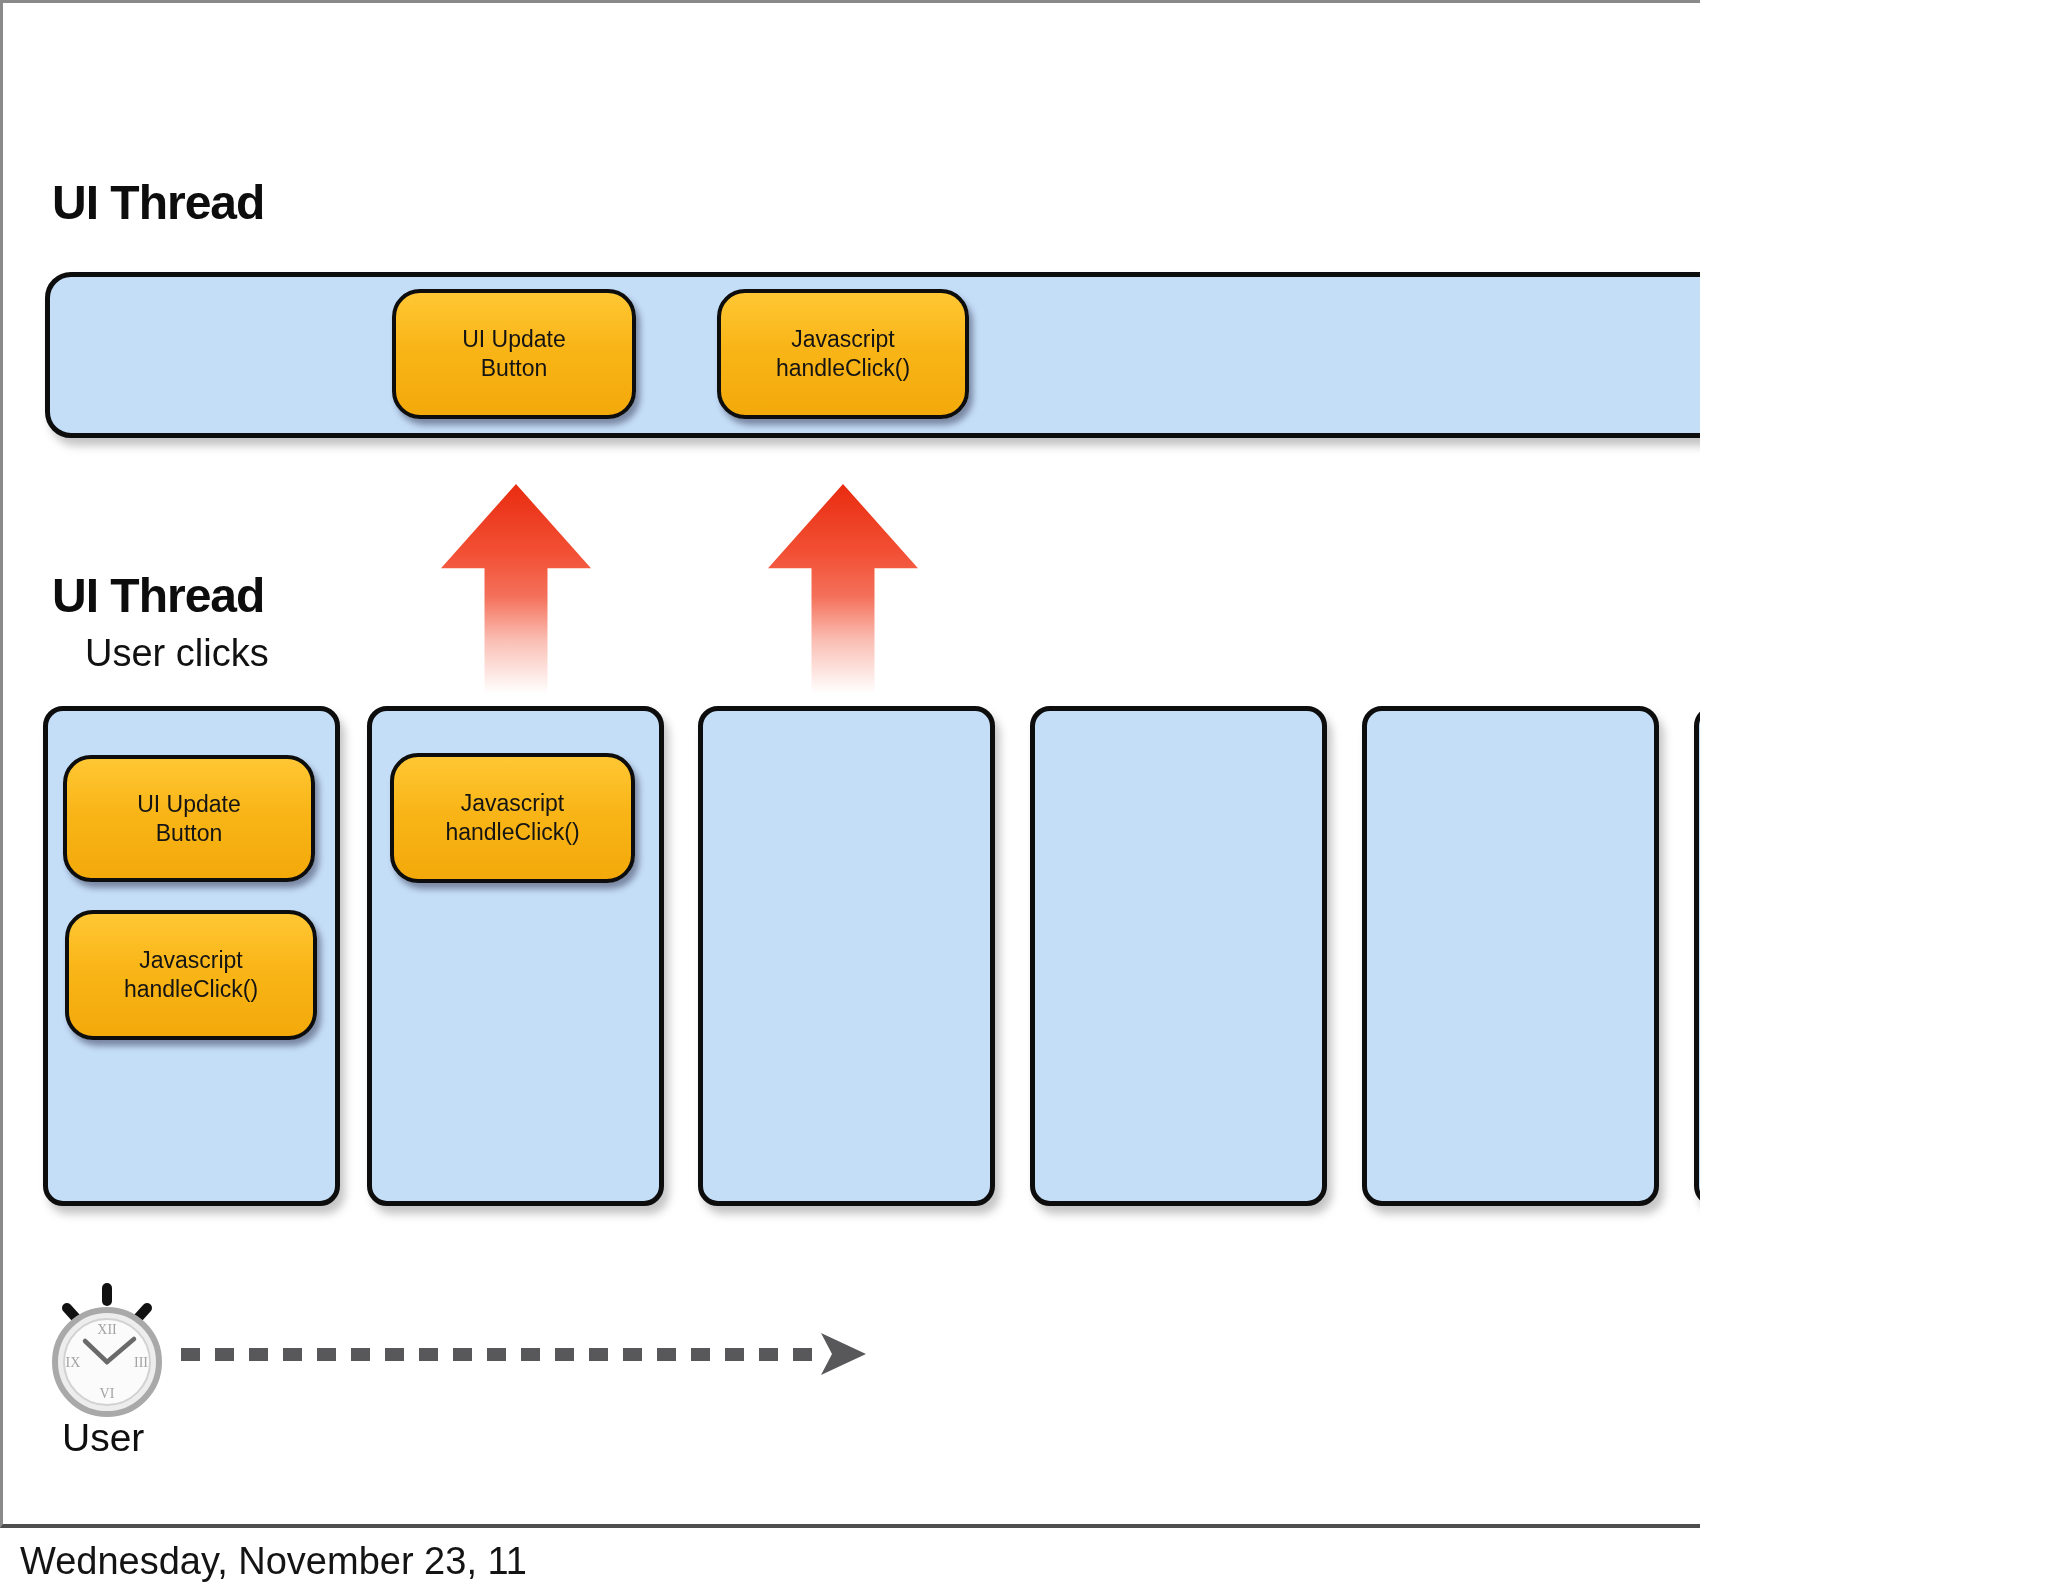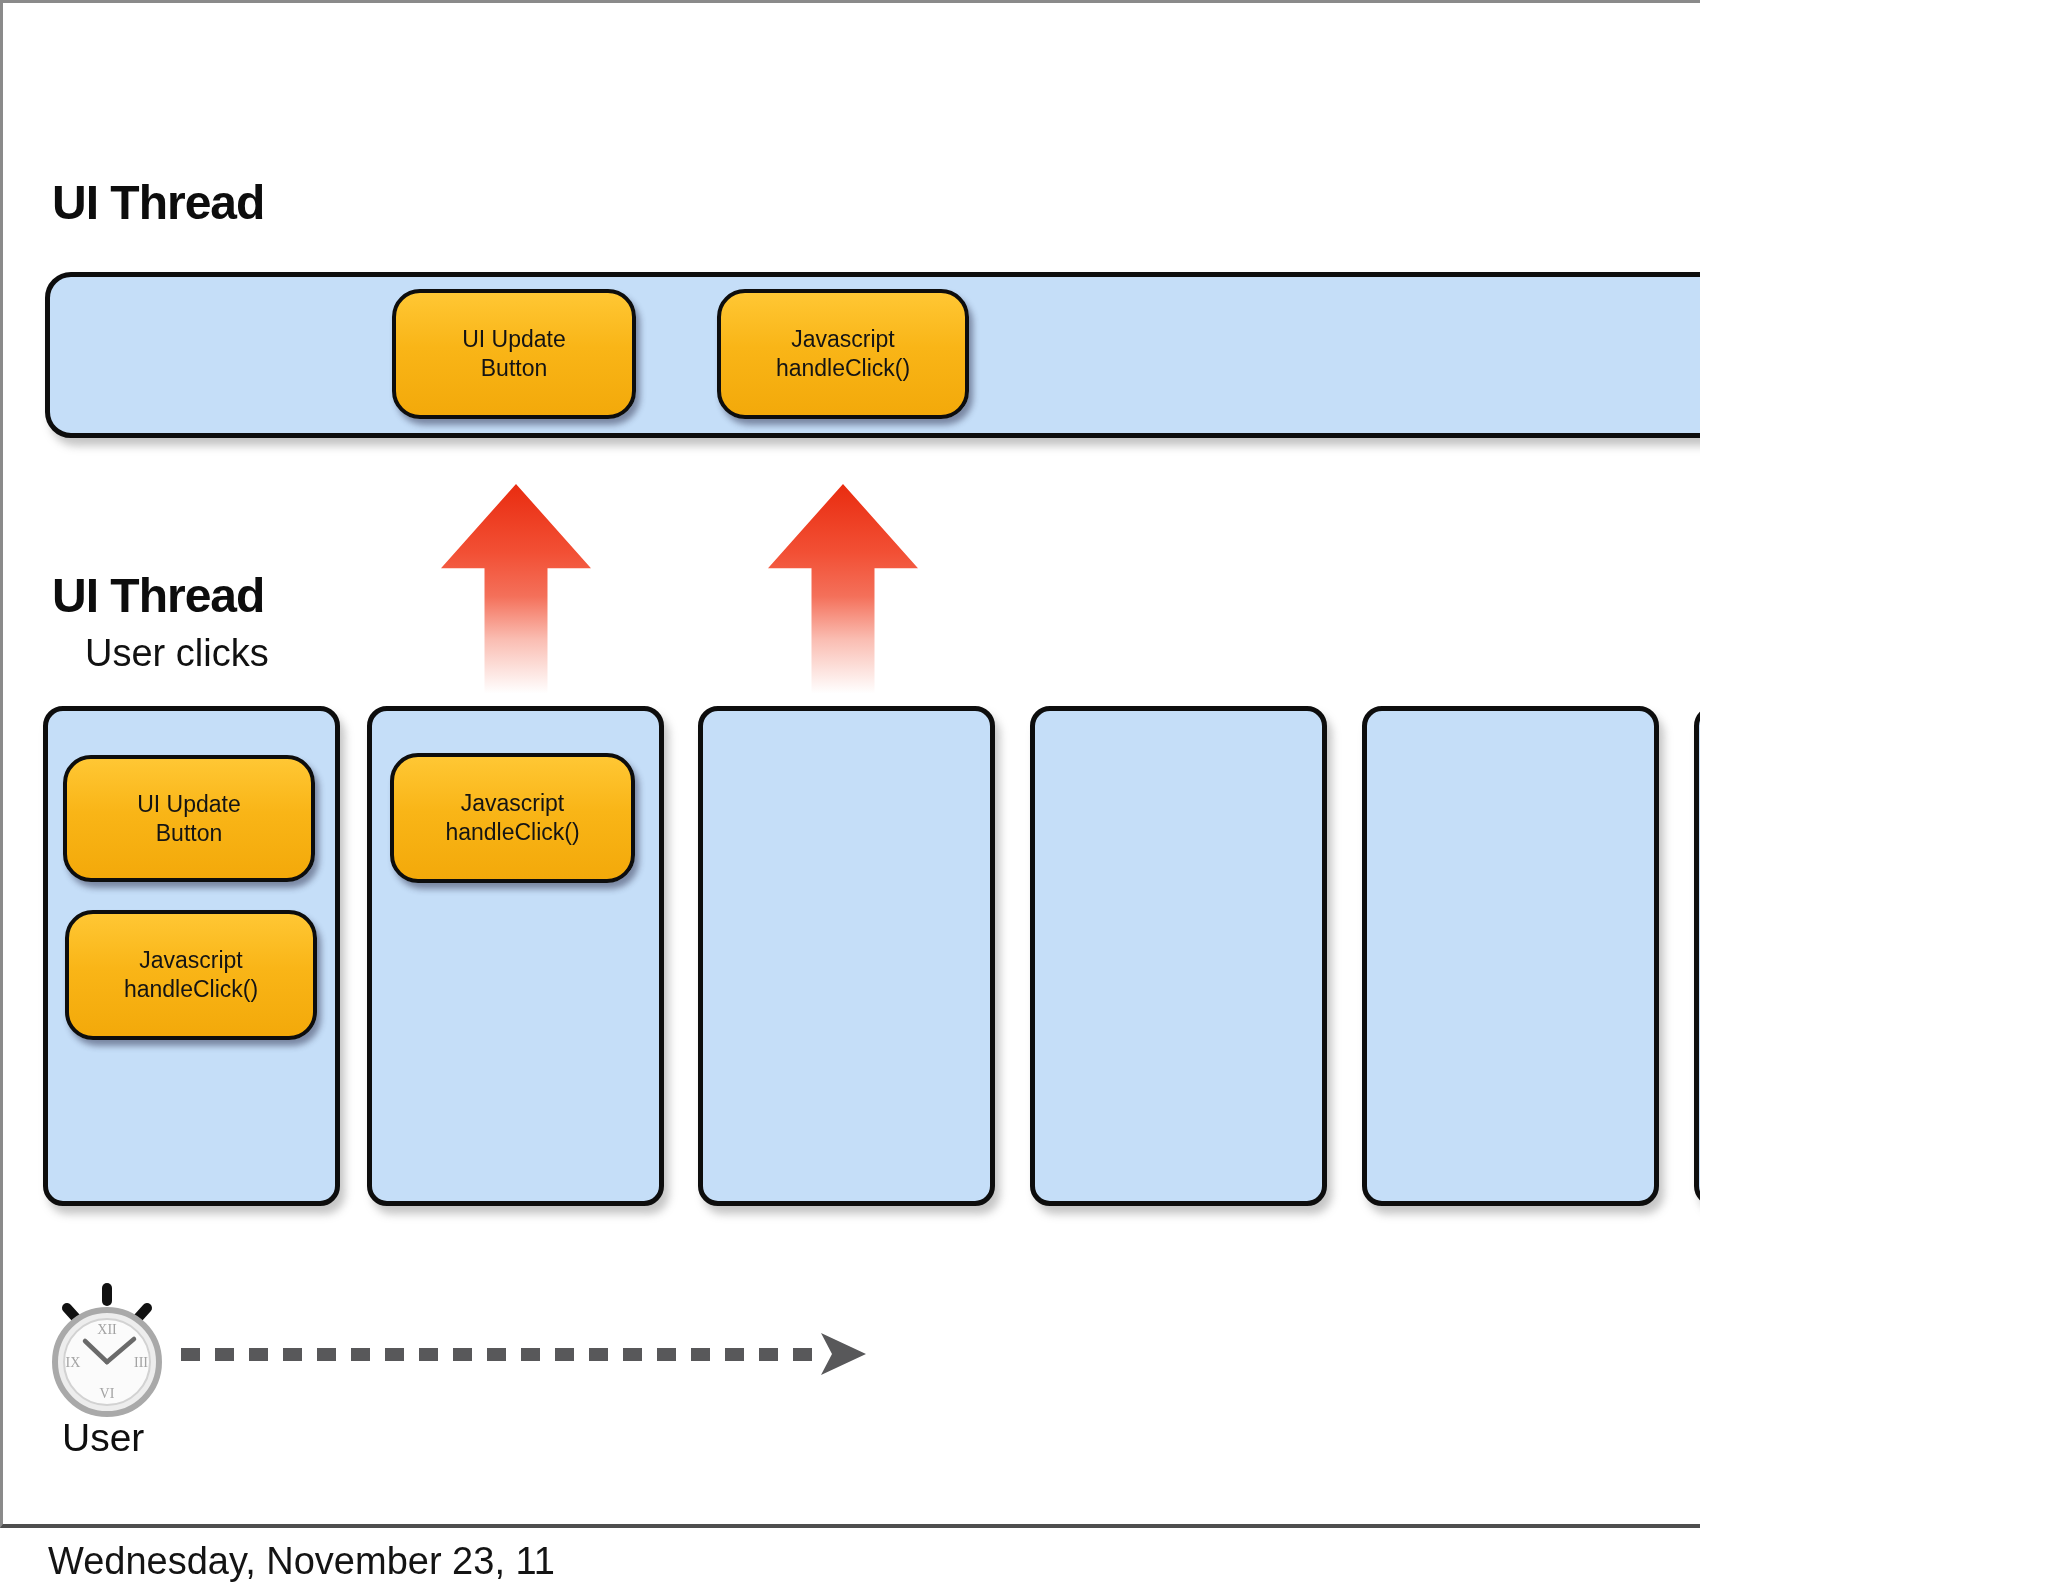--- a/index.html
+++ b/index.html
@@ -54,21 +54,20 @@
     text-shadow:9px 11px 14px rgba(0,0,0,0.30);font-family:Liberation Mono, monospace;
   }
   .logo span{display:inline-block;}
   .logo .l0{font-size:66px;}
   .logo .l1{font-size:60px;transform:translateY(9px);}
   .logo .l2{font-size:65px;transform:translateY(-13px);}
   .logo .l3{font-size:60px;transform:translateY(1px);}
   .footer-date{
     position:absolute;left:20px;top:1540px;font-size:38px;color:#141414;
     font-family:"Liberation Sans",sans-serif;
-    margin-left:28px;
   }
   .clock{position:absolute;left:45px;top:1282px;}
 </style>
 </head>
 <body>
 
 <div class="stage">
 
   <div class="frame"></div>
 

